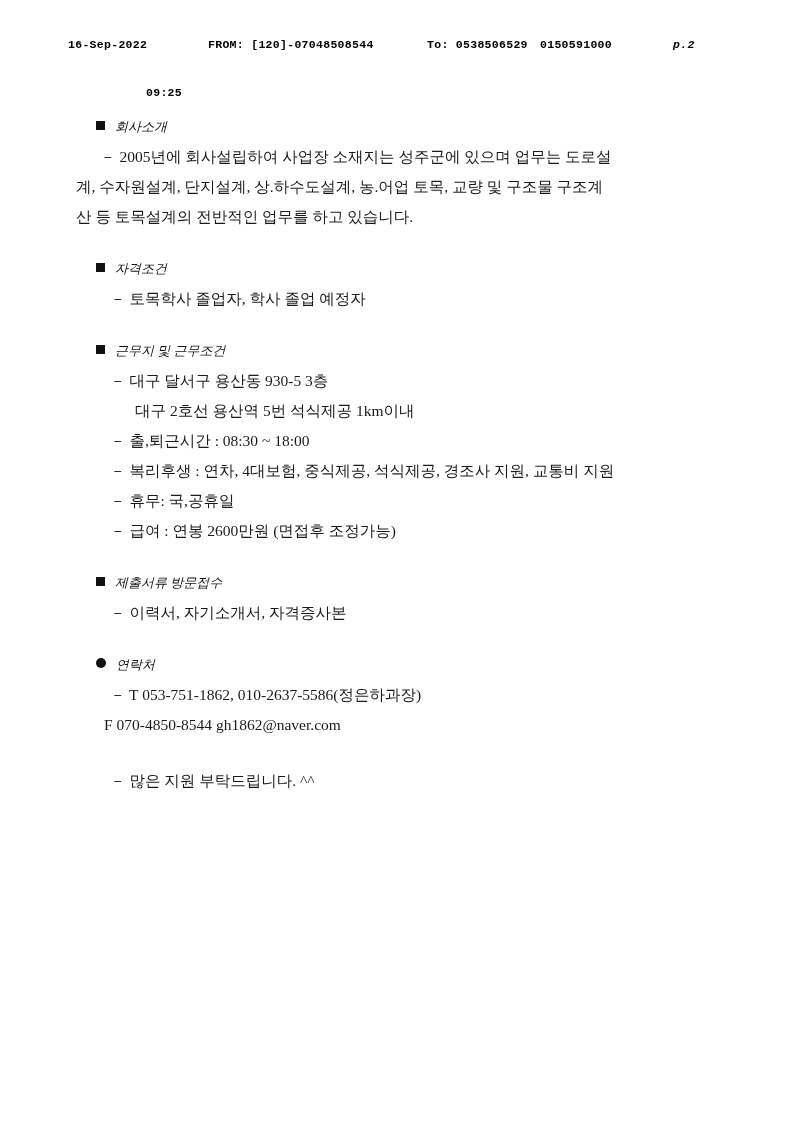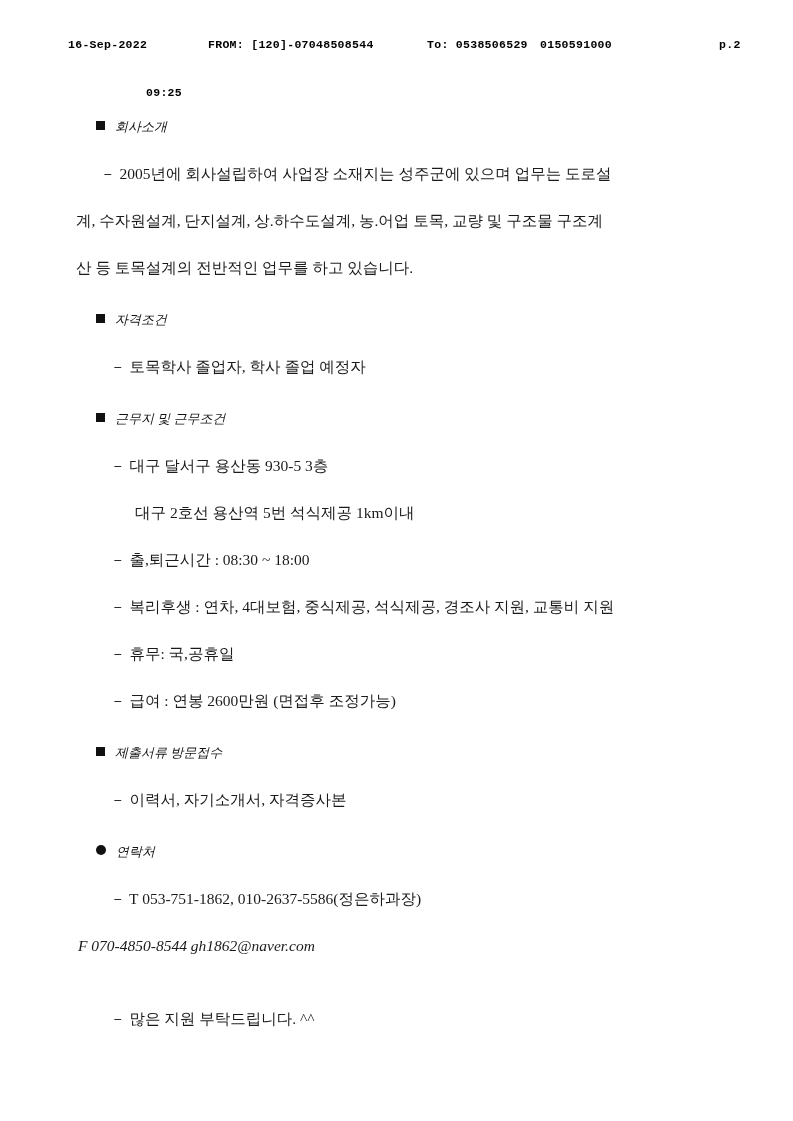--- a/index.html
+++ b/index.html
@@ -29,38 +29,37 @@
     letter-spacing: 0.3px;
     color: #000000;
     white-space: pre;
   }
   .fax-header span { position: absolute; top: 0; }
   .fh-date   { left: 68px; }
   .fh-time   { left: 146px; margin-top: 48px; }
   .fh-from   { left: 208px; }
   .fh-to     { left: 427px; text-align: center; }
   .fh-num    { left: 540px; }
-  .fh-page   { left: 719px; }
+  .fh-page   { left: 673px; font-style: italic; }
 
   
   .doc {
     position: absolute;
     top: 112px;
     left: 0;
     width: 793px;
   }
 
   .block { margin-bottom: 0; }
 
   .line {
     font-size: 15.5px;
     line-height: 30px;
     white-space: pre;
     color: #1a1a1a;
-    margin-top: 17px;
   }
 
   .heading {
     font-size: 13px;
     line-height: 30px;
     white-space: pre;
     color: #111111;
     font-style: italic;
   }
 
@@ -135,21 +134,21 @@
   <div class="block">
     <div class="heading ind-sq"><span class="sq-mark"></span><span>제출서류 방문접수</span></div>
     <div class="line ind-dash">－ 이력서, 자기소개서, 자격증사본</div>
   </div>
 
   <div class="gap-md"></div>
 
   <div class="block">
     <div class="heading ind-sq"><span class="circ-mark"></span><span>연락처</span></div>
     <div class="line ind-dash">－ T 053-751-1862, 010-2637-5586(정은하과장)</div>
-    <div class="line ind-sub" style="padding-left:78px;font-style:italic;">F 070-4850-8544 gh1862@naver.com</div>
+    <div class="line ind-sub" style="padding-left:104px;">F 070-4850-8544 gh1862@naver.com</div>
   </div>
 
   <div class="gap-lg"></div>
 
   <div class="block">
     <div class="line ind-dash">－ 많은 지원 부탁드립니다. ^^</div>
   </div>
 
 </div>
 

